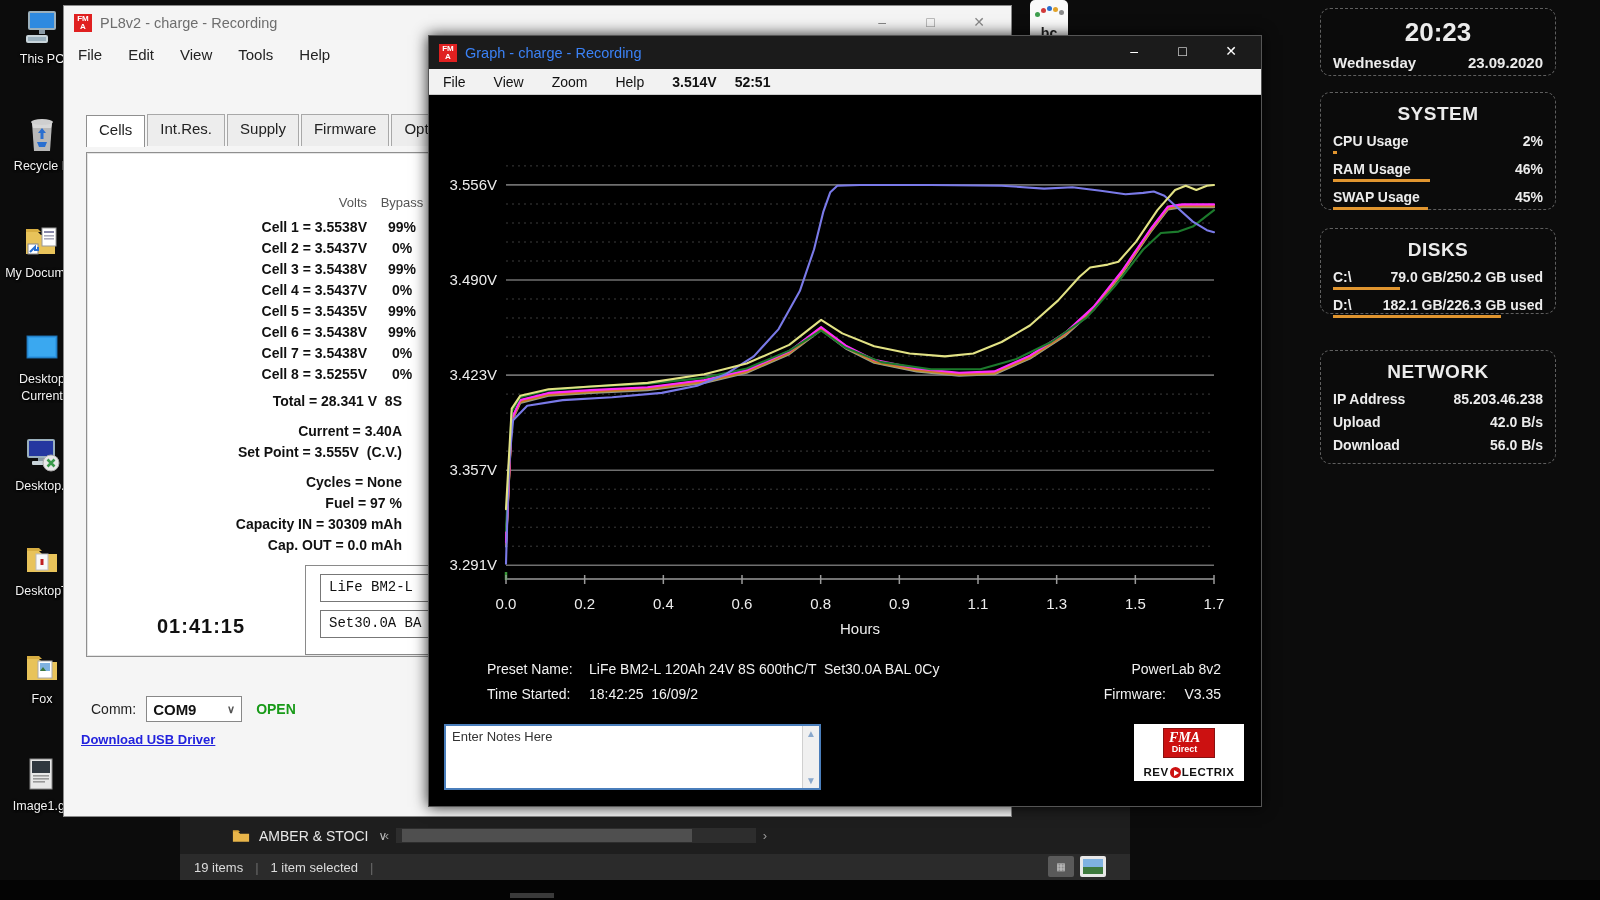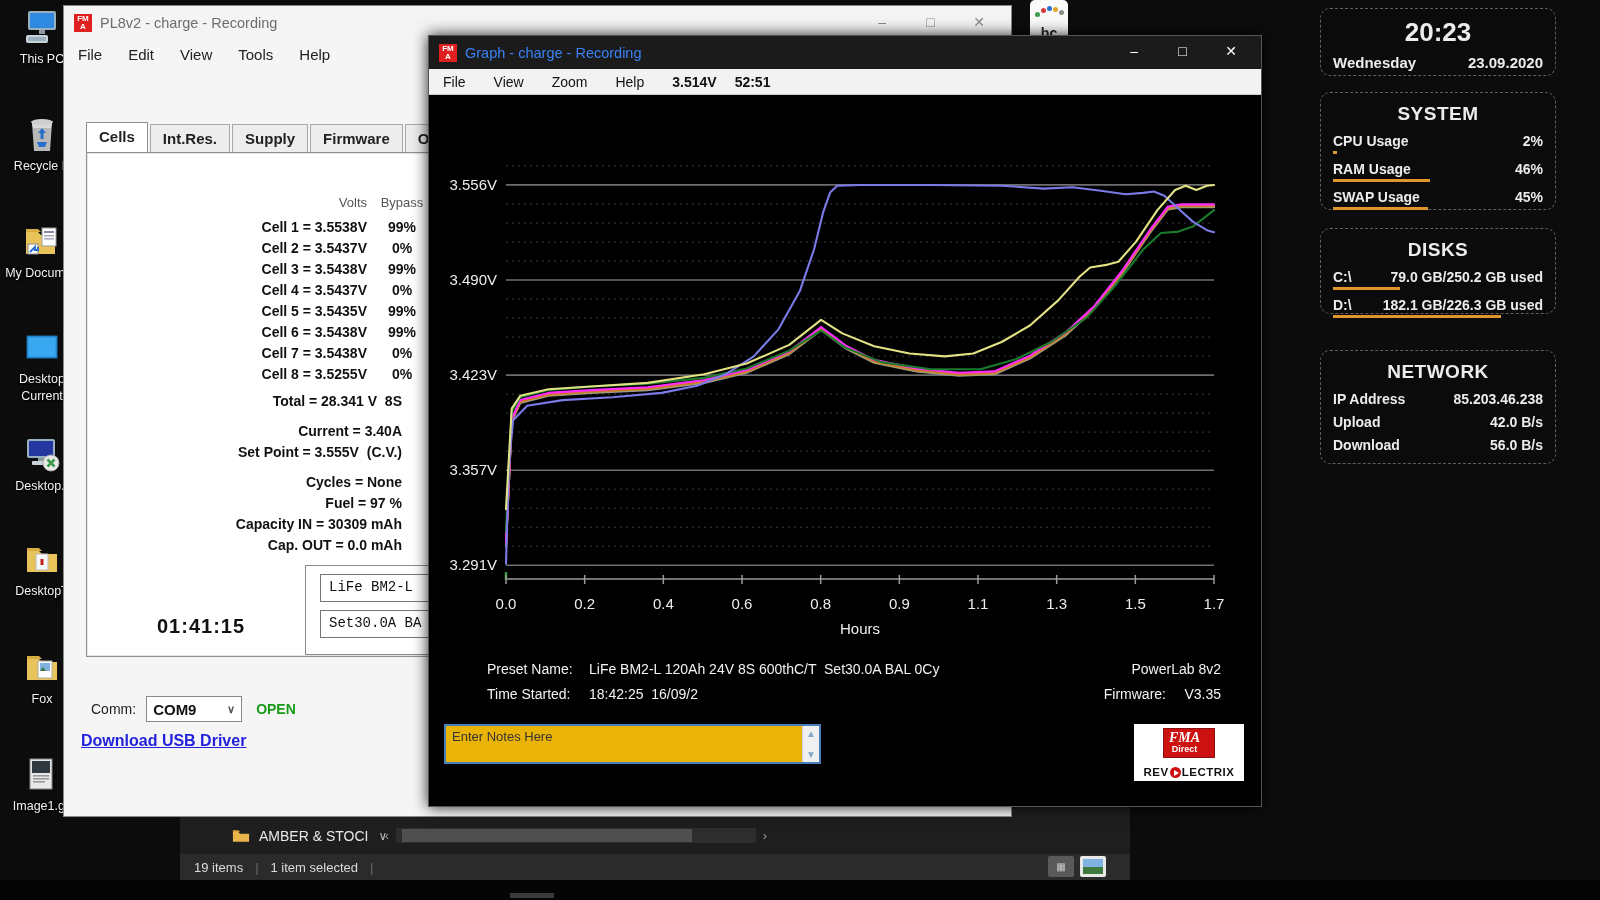--- a/index.html
+++ b/index.html
@@ -19,21 +19,21 @@
   .titlebtn{display:inline-block;width:44px;text-align:center;font-size:14px;}
 
   
   #pl8{position:absolute;left:63px;top:5px;width:949px;height:812px;background:#f5f5f5;border:1px solid #8a8a8a;z-index:3;}
   #pl8 .tbar{position:absolute;left:0;top:0;right:0;height:34px;background:#f4f4f4;display:flex;align-items:center;}
   .fma-ico{width:18px;height:18px;background:#e02020;color:#fff;font-weight:bold;font-size:8px;line-height:8px;text-align:center;margin:0 8px 0 10px;display:flex;flex-direction:column;justify-content:center;}
   #pl8 .tbar .ttl{color:#6e6e6e;font-size:14.5px;}
   #pl8 .winbtns{position:absolute;right:10px;top:7px;color:#888;}
   #pl8 .menubar{position:absolute;left:0;top:34px;right:0;height:28px;display:flex;align-items:center;padding-left:14px;}
   #pl8 .menubar .menu-item{color:#222;font-size:15px;margin-right:26px;cursor:default;}
-  #pl8 .tabs{position:absolute;left:22px;top:115px;height:32px;display:flex;align-items:flex-end;font-weight:bold;}
+  #pl8 .tabs{position:absolute;left:22px;top:108px;height:32px;display:flex;}
   .tab{font-size:15px;color:#222;padding:5px 12px 6px 12px;border:1px solid #a8a8a8;border-bottom:none;background:#ededed;margin-right:2px;}
   .tab.active{background:#fff;padding-bottom:9px;position:relative;top:1px;border-color:#8f8f8f;}
   #pl8 .panel{position:absolute;left:22px;top:146px;width:898px;height:505px;background:#fff;border:1px solid #8f8f8f;box-shadow:inset 0 0 0 1px #e5e5e5;}
   .cellhdr,.cellrow{display:flex;width:300px;font-size:14px;}
   .cellhdr{color:#555;font-size:13px;margin-bottom:6px;}
   .cellhdr span:first-child{width:225px;text-align:right;}
   .cellhdr span:last-child{width:70px;text-align:center;}
   .cellrow{font-weight:bold;color:#111;height:21px;align-items:center;}
   .cellrow .cv{width:225px;text-align:right;white-space:pre;}
   .cellrow .cb{width:70px;text-align:center;}
@@ -43,35 +43,35 @@
   .sumrow.g1{margin-top:12px;} .sumrow.g2{margin-top:9px;} .sumrow.g3{margin-top:9px;}
   #timer{position:absolute;left:70px;top:462px;font-size:20px;font-weight:bold;color:#111;letter-spacing:1px;}
   #preset-group{position:absolute;left:218px;top:412px;width:672px;height:90px;border:1px solid #8a8a8a;}
   .preset-field{position:absolute;left:14px;width:360px;height:28px;border:1px solid #777;background:#fff;font-family:"Liberation Mono",monospace;font-size:14px;padding:4px 8px;color:#111;white-space:pre;}
   #pf1{top:8px;} #pf2{top:44px;}
   #comm-row{position:absolute;left:27px;top:690px;display:flex;align-items:center;}
   #comm-row .lbl{font-size:14px;color:#222;margin-right:10px;}
   #comm-select{width:96px;height:26px;border:1px solid #888;background:#fff;display:flex;align-items:center;justify-content:space-between;padding:0 6px;font-size:15px;font-weight:bold;color:#111;}
   #comm-select .chev{color:#555;font-size:11px;}
   #comm-open{color:#189a18;font-weight:bold;font-size:14px;margin-left:14px;}
-  #usb-link{position:absolute;left:17px;top:726px;color:#2222dd;font-weight:bold;font-size:16px;text-decoration:underline;cursor:pointer;}
+  #usb-link{position:absolute;left:17px;top:726px;color:#2222dd;font-weight:bold;font-size:13px;text-decoration:underline;cursor:pointer;}
 
   
   #graph{position:absolute;left:428px;top:35px;width:834px;height:772px;background:#000;border:1px solid #555;z-index:4;box-shadow:0 0 14px rgba(0,0,0,0.85);}
   #graph .tbar{position:absolute;left:0;top:0;right:0;height:33px;background:#1b1b1b;display:flex;align-items:center;}
   #graph .tbar .ttl{color:#3b82f6;font-size:14.5px;}
   #graph .winbtns{position:absolute;right:8px;top:6px;color:#fff;}
   #graph .menubar{position:absolute;left:0;top:33px;right:0;height:26px;background:#f2f2f2;display:flex;align-items:center;padding-left:14px;border-bottom:1px solid #ccc;}
   #graph .menubar .menu-item{color:#111;font-size:14px;margin-right:28px;cursor:default;}
   #graph .menubar .mstat{color:#111;font-size:14px;margin-right:18px;font-weight:bold;}
   #chart-title{position:absolute;left:0;right:0;top:68px;text-align:center;color:#f2f2f2;font-weight:bold;font-size:15px;letter-spacing:0.5px;}
   #legend{position:absolute;left:0;right:0;top:94px;display:flex;justify-content:center;gap:24px;}
   #chart{position:absolute;left:8px;top:118px;}
   .ginfo{position:absolute;color:#f2f2f2;font-size:14px;white-space:pre;}
-  #notes{position:absolute;left:15px;top:688px;width:377px;height:40px;background:#eab308;border:2px solid #4a7ebb;display:flex;}
+  #notes{position:absolute;left:15px;top:688px;width:377px;height:66px;background:#ffffff;border:2px solid #4a7ebb;display:flex;}
   #notes .ntext{flex:1;color:#333;font-size:13px;padding:3px 6px;}
   #notes .nscroll{width:17px;background:#f0f0f0;border-left:1px solid #d0d0d0;display:flex;flex-direction:column;justify-content:space-between;align-items:center;color:#8aa8cc;font-size:10px;padding:2px 0;}
   #logo{position:absolute;left:705px;top:688px;width:110px;height:57px;background:#fff;display:flex;flex-direction:column;align-items:center;justify-content:space-between;padding:4px 0 3px 0;}
   #logo .fmabox{background:#cc1111;border:1px solid #881111;color:#fff;width:52px;text-align:center;line-height:1;padding:2px 9px 3px 0;}
   #logo .fmabox .l1{font-family:"Liberation Serif",serif;font-style:italic;font-weight:bold;font-size:14px;}
   #logo .fmabox .l2{font-size:9px;font-weight:bold;}
   #logo .revline{color:#111;font-weight:bold;font-size:11.5px;display:flex;align-items:center;letter-spacing:0.5px;}
   #logo .revline .play{display:inline-block;width:11px;height:11px;border-radius:50%;background:#cc1111;margin:0 1px;position:relative;}
   #logo .revline .play:after{content:"";position:absolute;left:4px;top:3px;border-left:5px solid #fff;border-top:3px solid transparent;border-bottom:3px solid transparent;}
 

